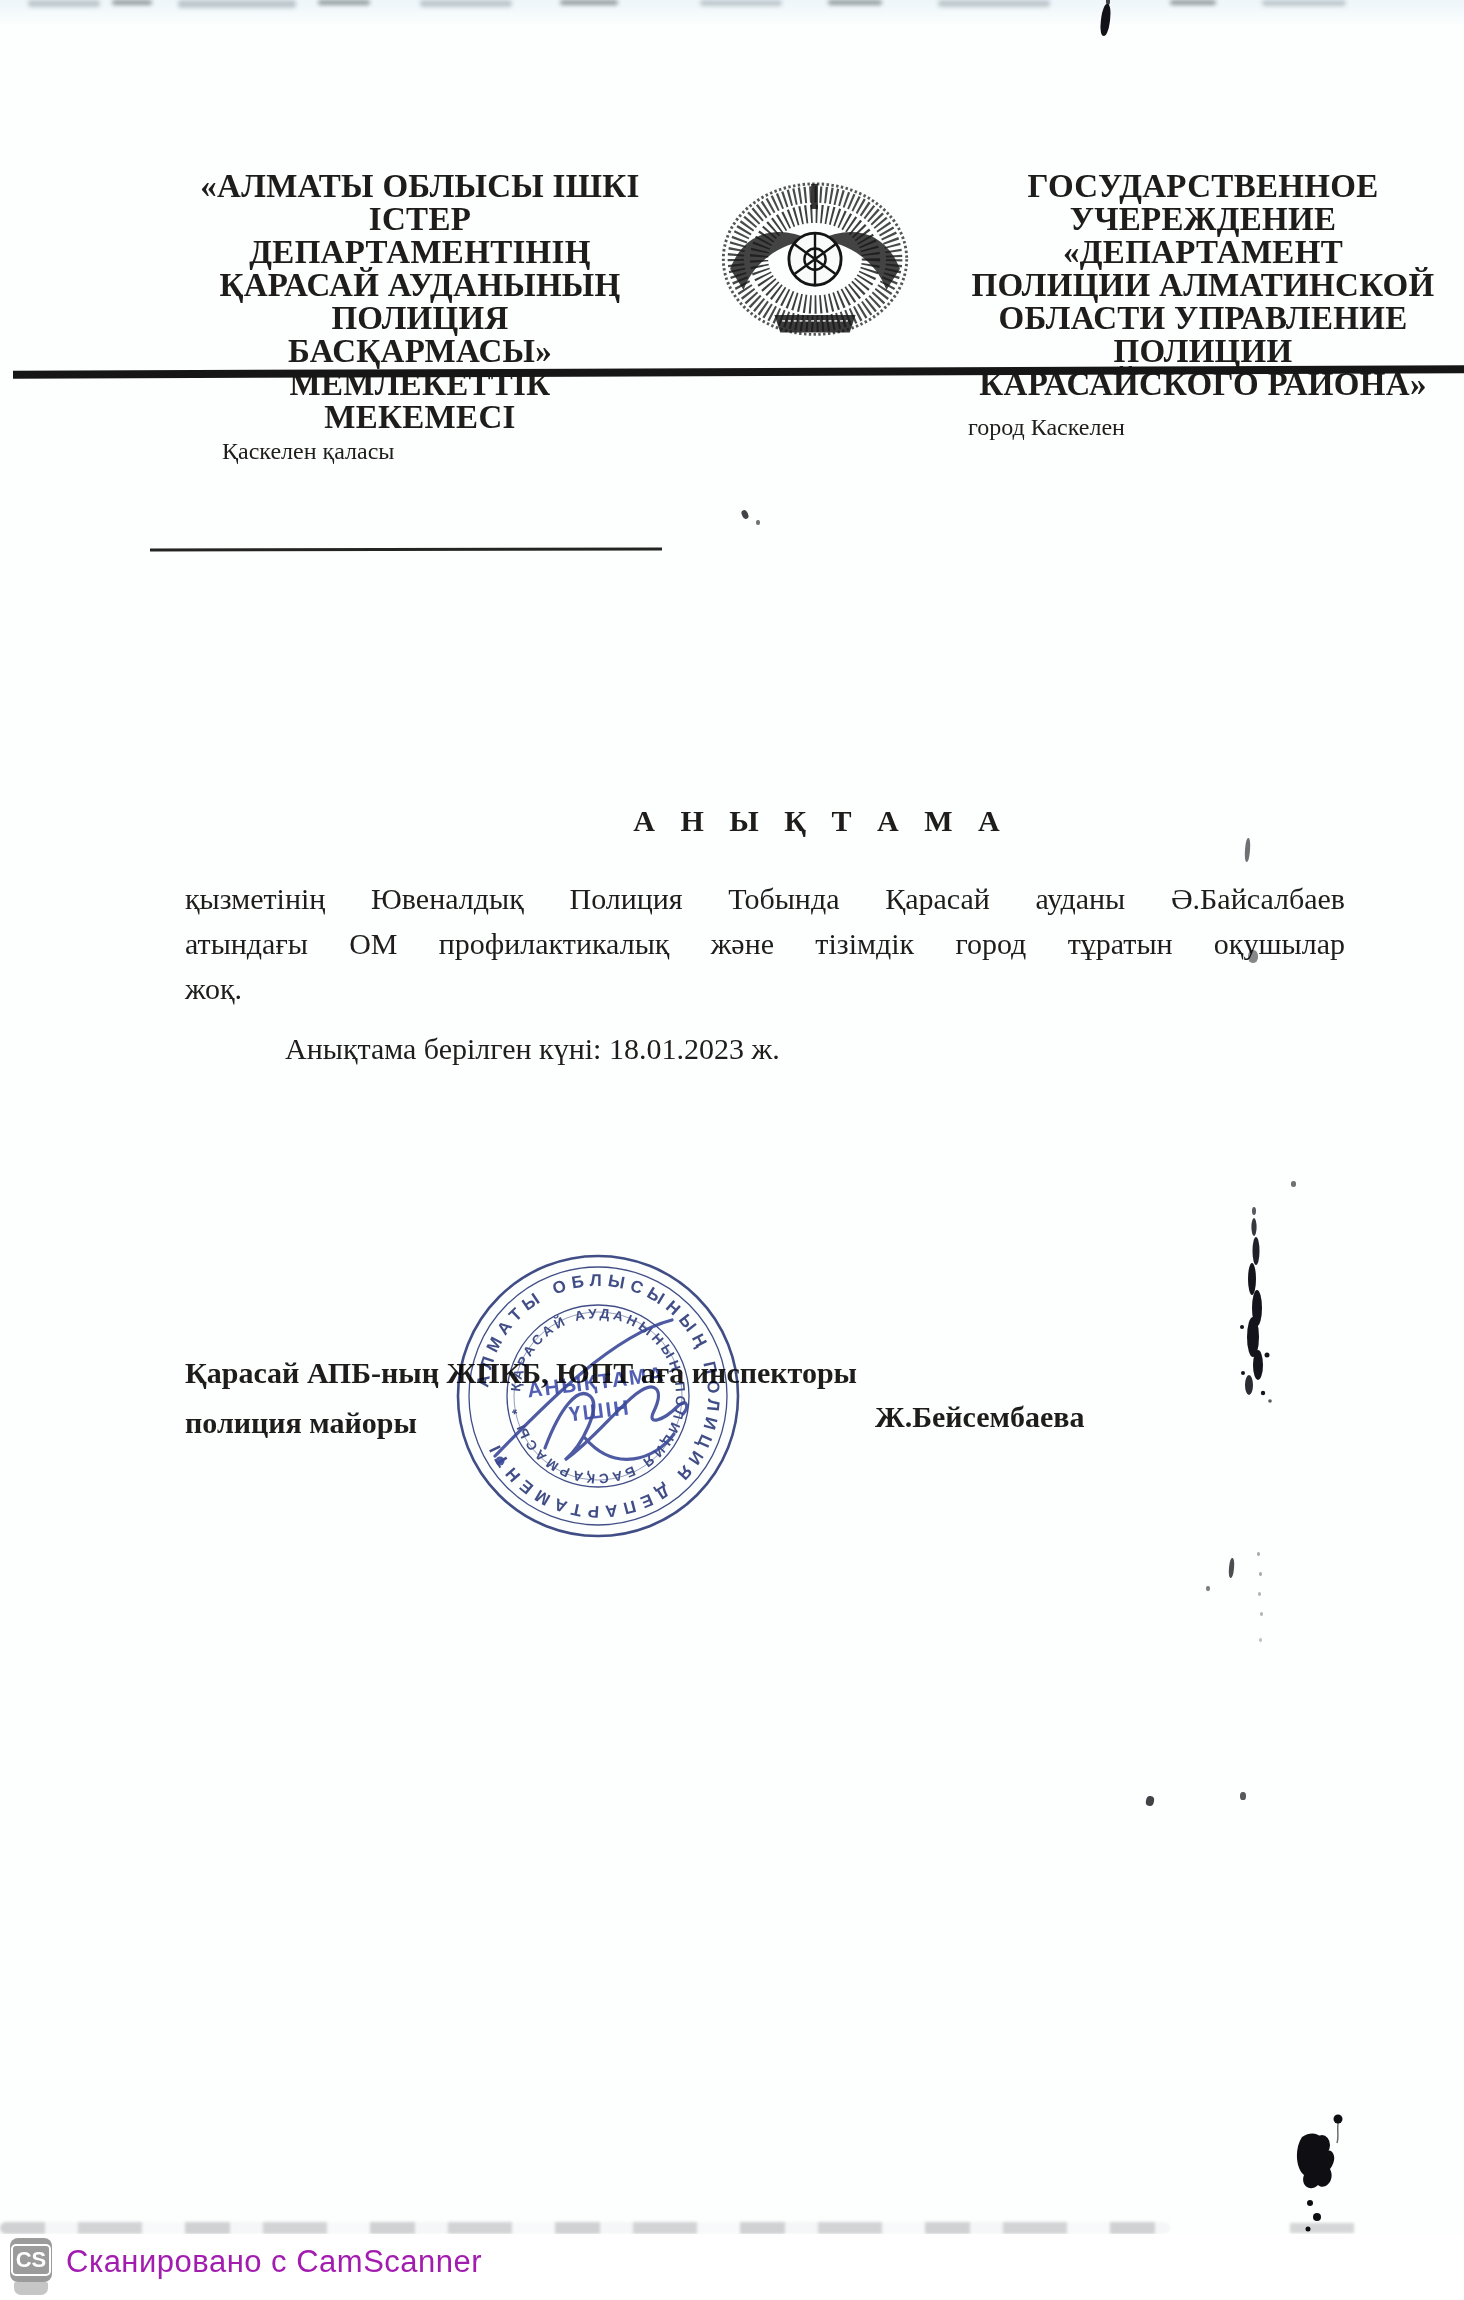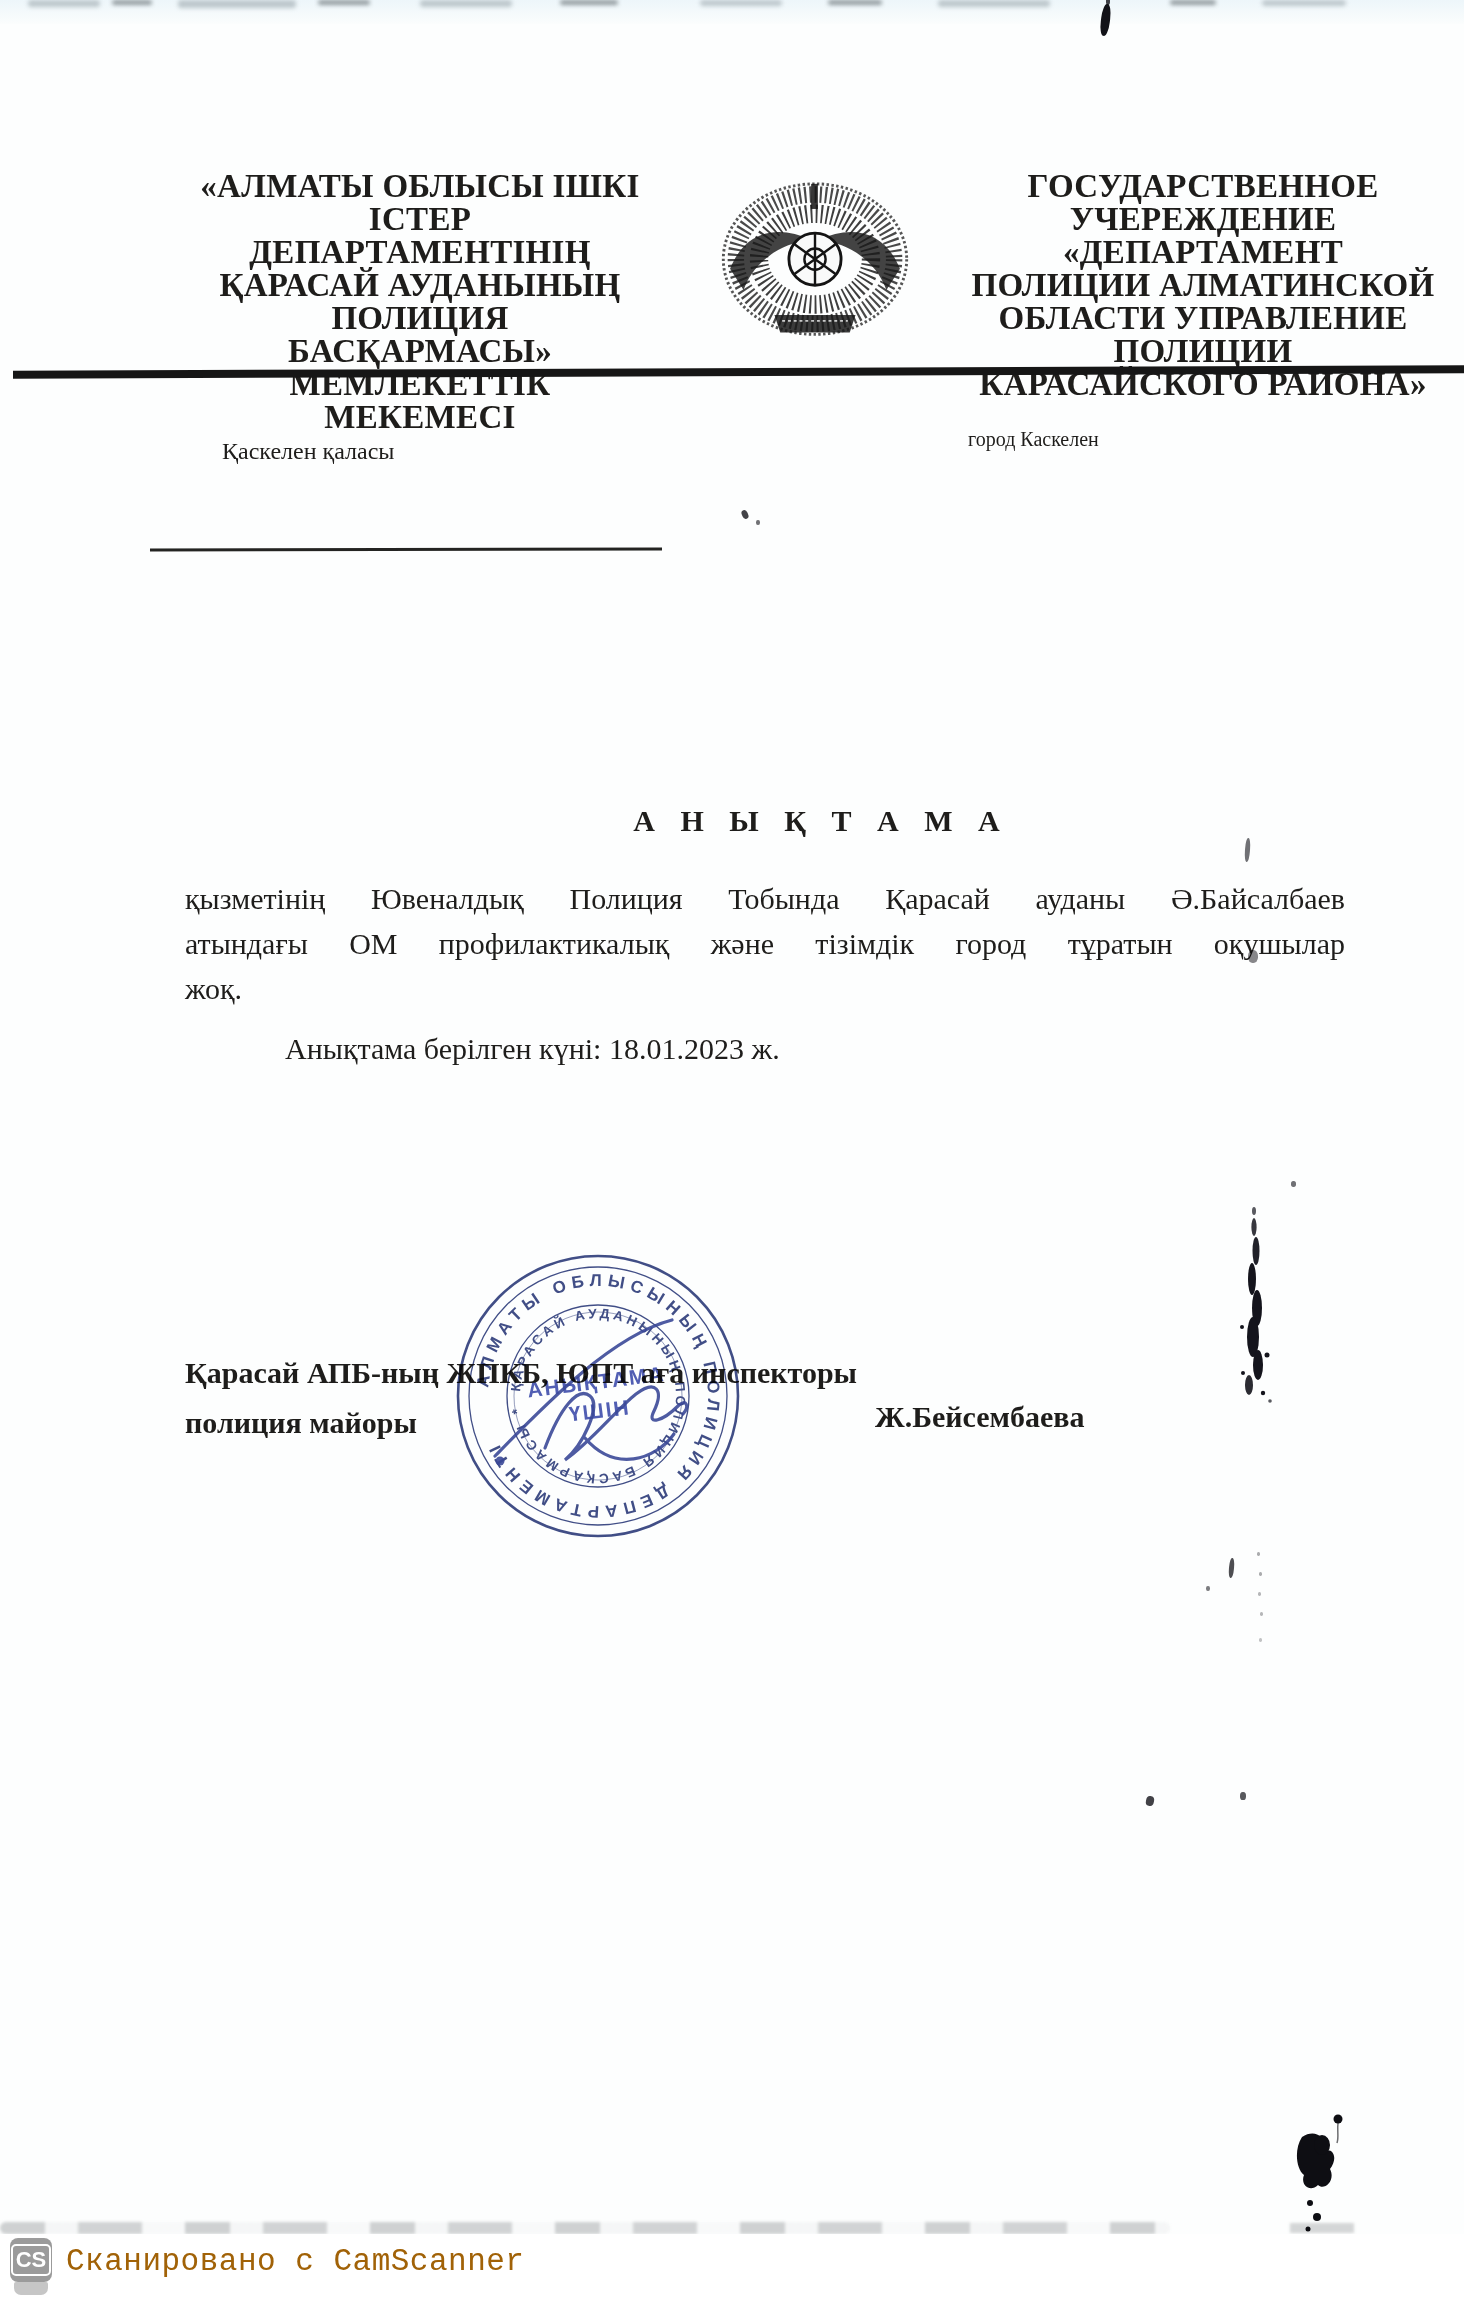--- a/index.html
+++ b/index.html
@@ -9,21 +9,21 @@
     font-family:"Liberation Serif","DejaVu Serif",serif;color:#1e1d1b;
   }
   
   .hdr-block{position:absolute;font-weight:bold;font-size:33px;line-height:33px;text-align:center;letter-spacing:.3px;}
   .hdr-left{left:170px;top:170px;width:500px;}
   .hdr-right{left:968px;top:170px;width:470px;}
   .emblem{position:absolute;left:718px;top:180px;width:194px;height:166px;mix-blend-mode:multiply;}
   .rule-thick{position:absolute;left:13px;right:-6px;top:368px;height:8px;background:#161616;transform:rotate(-0.22deg);}
   
   .place-kz{position:absolute;left:222px;top:438px;font-size:24px;}
-  .place-ru{position:absolute;left:968px;top:428px;font-size:20px;}
+  .place-ru{position:absolute;left:968px;top:414px;font-size:24px;}
   .rule-thin{position:absolute;left:150px;top:548px;width:512px;height:3px;background:#242422;transform:rotate(-0.12deg);}
   
   .doc-title{position:absolute;left:185px;top:804px;width:1160px;text-align:center;padding-left:56px;
     font-weight:bold;font-size:30px;letter-spacing:9px;}
   .body-text{position:absolute;left:185px;top:876px;width:1160px;font-size:30px;line-height:45px;}
   .jline{text-align:justify;text-align-last:justify;white-space:nowrap;}
   .jline.first{text-indent:100px;}
   .lline{text-align:left;}
   .lline.indent{text-indent:100px;margin-top:15px;}
   
@@ -41,22 +41,22 @@
     background:repeating-linear-gradient(90deg,rgba(110,115,118,.32) 0 45px,rgba(175,178,180,.10) 45px 78px,rgba(96,101,105,.28) 78px 142px,rgba(190,192,194,.08) 142px 185px);
     filter:blur(1.5px);border-radius:6px;}
   .streak-band2{left:1290px;top:2223px;width:64px;height:10px;background:rgba(120,124,127,.3);filter:blur(1.5px);}
   
   .footer-bar{position:absolute;left:0;right:0;bottom:0;height:66px;background:#fff;}
   .cs-badge{position:absolute;left:10px;top:2238px;width:42px;height:44px;background:#9b9b9b;border-radius:8px;
     display:flex;align-items:center;justify-content:center;}
   .cs-badge-inner{border:2.5px solid #fff;border-radius:5px;padding:1px 3px;color:#fff;font-weight:bold;
     font-size:22px;font-family:Liberation Sans, sans-serif;line-height:26px;}
   .cs-flap{position:absolute;left:14px;top:2282px;width:34px;height:13px;background:#c6c6c6;border-radius:2px 2px 7px 7px;}
-  .scan-label{position:absolute;left:66px;top:2244px;font-family:Liberation Mono, monospace;
-    font-size:31px;color:#a16207;letter-spacing:.5px;}
+  .scan-label{position:absolute;left:66px;top:2244px;font-family:Liberation Sans, sans-serif;
+    font-size:31px;color:#a21caf;letter-spacing:.5px;}
 </style>
 </head>
 <body>
 
 <div class="page">
 
   <div class="art top-band">
     <div class="edge-dash" style="left:28px;width:72px;height:7px;"></div>
     <div class="edge-dash dark" style="left:112px;width:40px;height:5px;"></div>
     <div class="edge-dash" style="left:178px;width:118px;height:8px;"></div>

